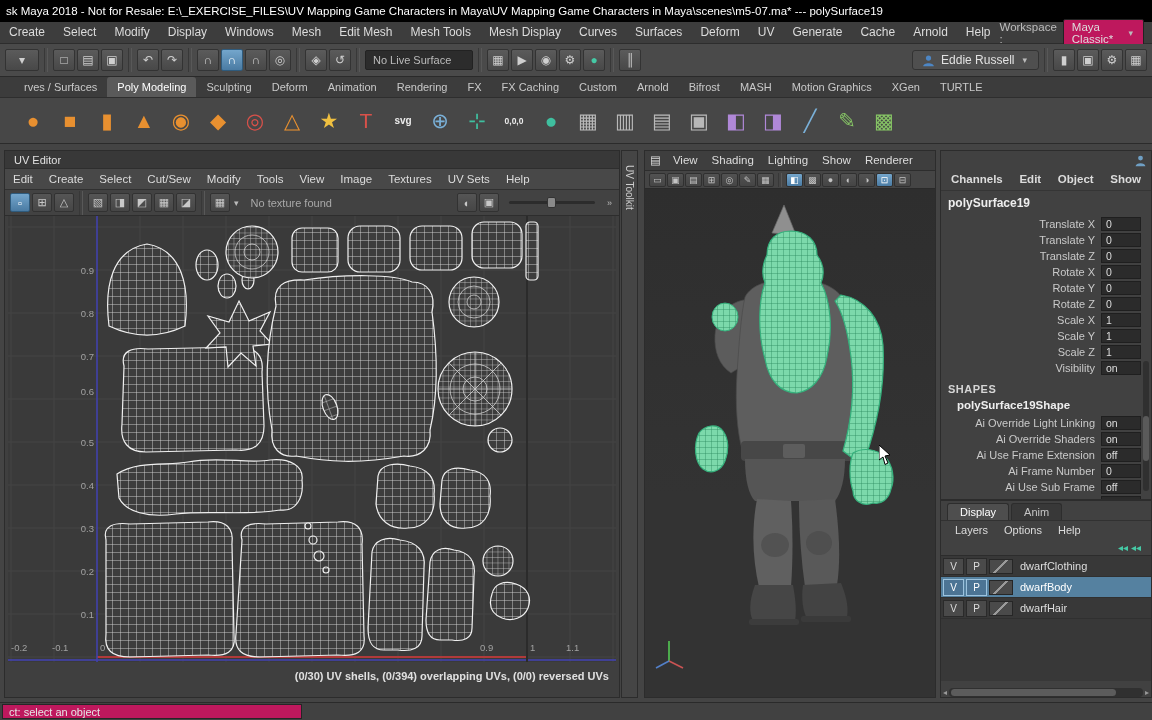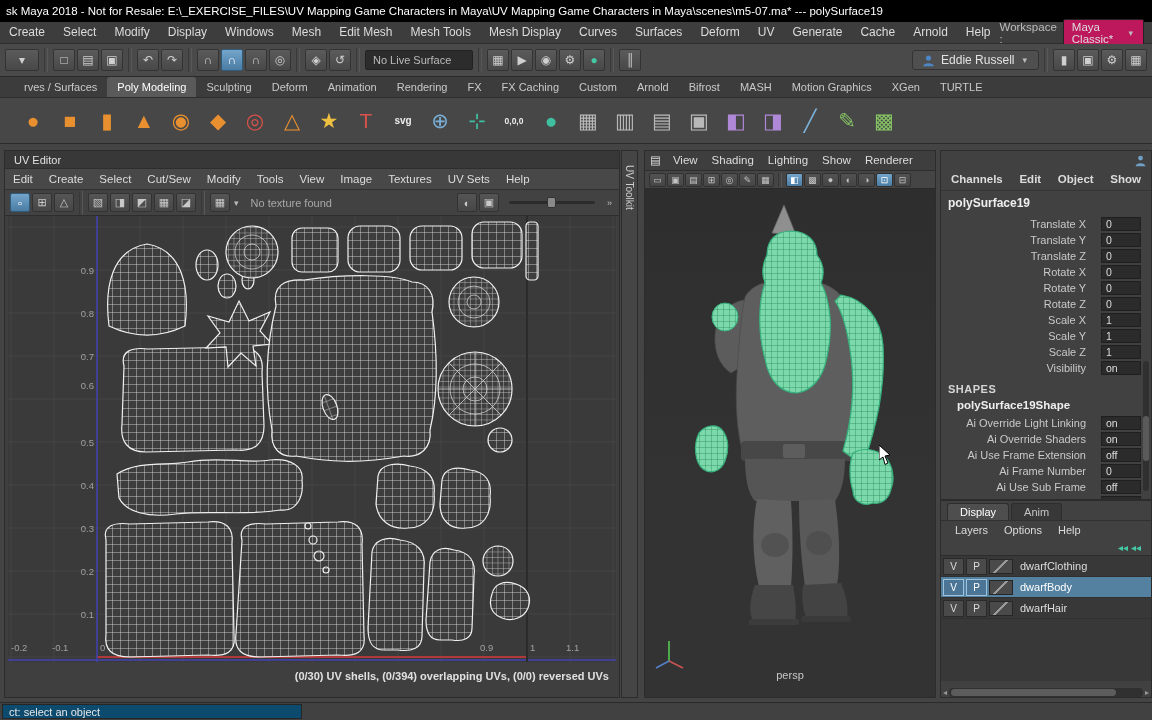--- a/index.html
+++ b/index.html
@@ -65,21 +65,21 @@
   .persp { position:absolute; left:0; right:0; bottom:16px; text-align:center; font-size:11px; color:#c8c8c8; }
   .cursor { position:absolute; left:234px; top:256px; }
 
   
   .cbox { left:940px; top:150px; width:212px; height:350px; background:#414141; border:1px solid #2c2c2c; overflow:hidden; }
   .cb-top { height:18px; display:flex; justify-content:flex-end; align-items:center; padding-right:4px; gap:4px; }
   .cb-menus { height:22px; display:flex; align-items:center; justify-content:space-between; padding:0 10px; border-bottom:1px solid #353535;font-weight:bold; }
   .cb-menus .mi { font-size:11.5px; padding:0; }
   .nodename { font-size:12px; font-weight:bold; color:#eee; padding:5px 0 6px 7px; }
   .crow { display:flex; justify-content:flex-end; align-items:center; height:16px; padding-right:10px; }
-  .clabel { font-size:11px; color:#c9c9c9; margin-right:15px; }
+  .clabel { font-size:11px; color:#c9c9c9; margin-right:6px; }
   .cvalue { width:40px; height:14px; background:#2b2b2b; border:1px solid #1f1f1f; font-size:10.5px; color:#ddd; line-height:13px; padding-left:4px; }
   .shapes-hdr { font-size:11px; font-weight:bold; color:#d5d5d5; letter-spacing:0.5px; padding:7px 0 2px 7px; }
   .shapename { font-size:11.5px; font-weight:bold; color:#eee; padding:2px 0 4px 16px; }
   .vscroll { position:absolute; right:2px; top:210px; width:6px; height:130px; background:#303030; border-radius:3px; }
   .vscroll .h { position:absolute; left:0; top:55px; width:6px; height:45px; background:#5a5a5a; border-radius:3px; }
 
   
   .lpanel { left:940px; top:500px; width:212px; height:198px; background:#414141; border:1px solid #2c2c2c; }
   .lp-tabs { height:20px; display:flex; align-items:flex-end; padding-left:6px; gap:2px; border-bottom:1px solid #313131; }
   .ltab { font-size:11px; color:#c5c5c5; padding:2px 12px; background:#383838; border:1px solid #2d2d2d; border-bottom:none; border-radius:3px 3px 0 0; }
@@ -95,21 +95,21 @@
   .lrow.sel .lbox { border-color:#9cc3de; background:#4c7494; color:#fff; }
   .lswatch { width:24px; height:15px; border:1px solid #262626; background:linear-gradient(135deg, #4a4a4a 45%, #9a9a9a 45%, #9a9a9a 54%, #4a4a4a 54%); flex:0 0 auto; }
   .lname { font-size:11px; color:#ddd; padding-left:5px; }
   .lrow.sel .lname { color:#fff; }
   .hscroll { height:14px; margin-top:4px; display:flex; align-items:center; padding:0 2px; gap:2px; }
   .hs-track { flex:1; height:9px; background:#303030; border-radius:4px; position:relative; }
   .hs-handle { position:absolute; left:2px; top:1px; width:165px; height:7px; background:#5c5c5c; border-radius:4px; }
   .hs-arrow { font-size:8px; color:#999; }
 
   .helpbar { left:0; top:702px; width:1152px; height:18px; background:#414141; border-top:1px solid #2a2a2a; display:flex; align-items:center; }
-  .helpfield { width:300px; height:15px; background:#0c4a6e; border:1px solid #262626; margin-left:2px; font-size:11px; color:#e6e6e6; line-height:14px; padding-left:6px; }
+  .helpfield { width:300px; height:15px; background:#be185d; border:1px solid #262626; margin-left:2px; font-size:11px; color:#e6e6e6; line-height:14px; padding-left:6px; }
 </style>
 </head>
 <body>
 
 <div class="screen">
 
   <div class="abs titlebar">
     <span>sk Maya 2018 - Not for Resale: E:\_EXERCISE_FILES\UV Mapping Game Characters in Maya\UV Mapping Game Characters in Maya\scenes\m5-07.ma*   ---   polySurface19</span>
   </div>
 
@@ -333,21 +333,21 @@
             <circle cx="466" cy="86" r="7"></circle>
           <circle cx="467" cy="173" r="25"></circle>
             <circle cx="467" cy="173" r="12"></circle>
           <path d="M430,173 H504 M467,136 V210 M441,147 L493,199 M493,147 L441,199"></path>
         </g>
       </svg>
       
       <span class="axlabel" style="left:68px;top:49px;width:18px;text-align:right;">0.9</span>
       <span class="axlabel" style="left:68px;top:92px;width:18px;text-align:right;">0.8</span>
       <span class="axlabel" style="left:68px;top:135px;width:18px;text-align:right;">0.7</span>
-      <span class="axlabel" style="left:68px;top:164px;width:18px;text-align:right;">0.6</span>
+      <span class="axlabel" style="left:68px;top:170px;width:18px;text-align:right;">0.6</span>
       <span class="axlabel" style="left:68px;top:221px;width:18px;text-align:right;">0.5</span>
       <span class="axlabel" style="left:68px;top:264px;width:18px;text-align:right;">0.4</span>
       <span class="axlabel" style="left:68px;top:307px;width:18px;text-align:right;">0.3</span>
       <span class="axlabel" style="left:68px;top:350px;width:18px;text-align:right;">0.2</span>
       <span class="axlabel" style="left:68px;top:393px;width:18px;text-align:right;">0.1</span>
       <span class="axlabel" style="left:3px;top:426px;">-0.2</span>
       <span class="axlabel" style="left:44px;top:426px;">-0.1</span>
       <span class="axlabel" style="left:92px;top:426px;">0</span>
       <span class="axlabel" style="left:472px;top:426px;">0.9</span>
       <span class="axlabel" style="left:522px;top:426px;">1</span>
@@ -428,21 +428,20 @@
         <path d="M208,264 C218,258 232,260 240,268 C248,276 250,290 246,300 C244,310 236,316 228,314 C218,318 208,312 208,302 C204,290 204,274 208,264 Z" fill="url(#gw)" stroke="#35b07c" stroke-width="1.2"></path>
 
         <path d="M54,244 C60,236 72,234 78,242 C84,250 84,262 80,272 C76,282 66,286 58,280 C50,274 48,256 54,244 Z" fill="url(#gw)" stroke="#35b07c" stroke-width="1.2"></path>
 
         <g stroke-width="1.6" fill="none">
           <path d="M24,472 V452" stroke="#53c953"></path>
           <path d="M24,472 L38,479" stroke="#c95353"></path>
           <path d="M24,472 L11,479" stroke="#5380c9"></path>
         </g>
       </svg>
-      <div class="persp">persp</div>
       <svg class="cursor" width="14" height="21" viewBox="0 0 14 21">
         <polygon points="0,0 11,10 6,11 9,18 6,19.5 4,12 0,15" fill="#fff" stroke="#000" stroke-width="1"></polygon>
       </svg>
     </div>
   </div>
 
   <div class="abs cbox">
     <div class="cb-top">
       <svg width="13" height="13" viewBox="0 0 16 16">
           <circle cx="8" cy="5" r="3" fill="#6f9fc4"></circle>

